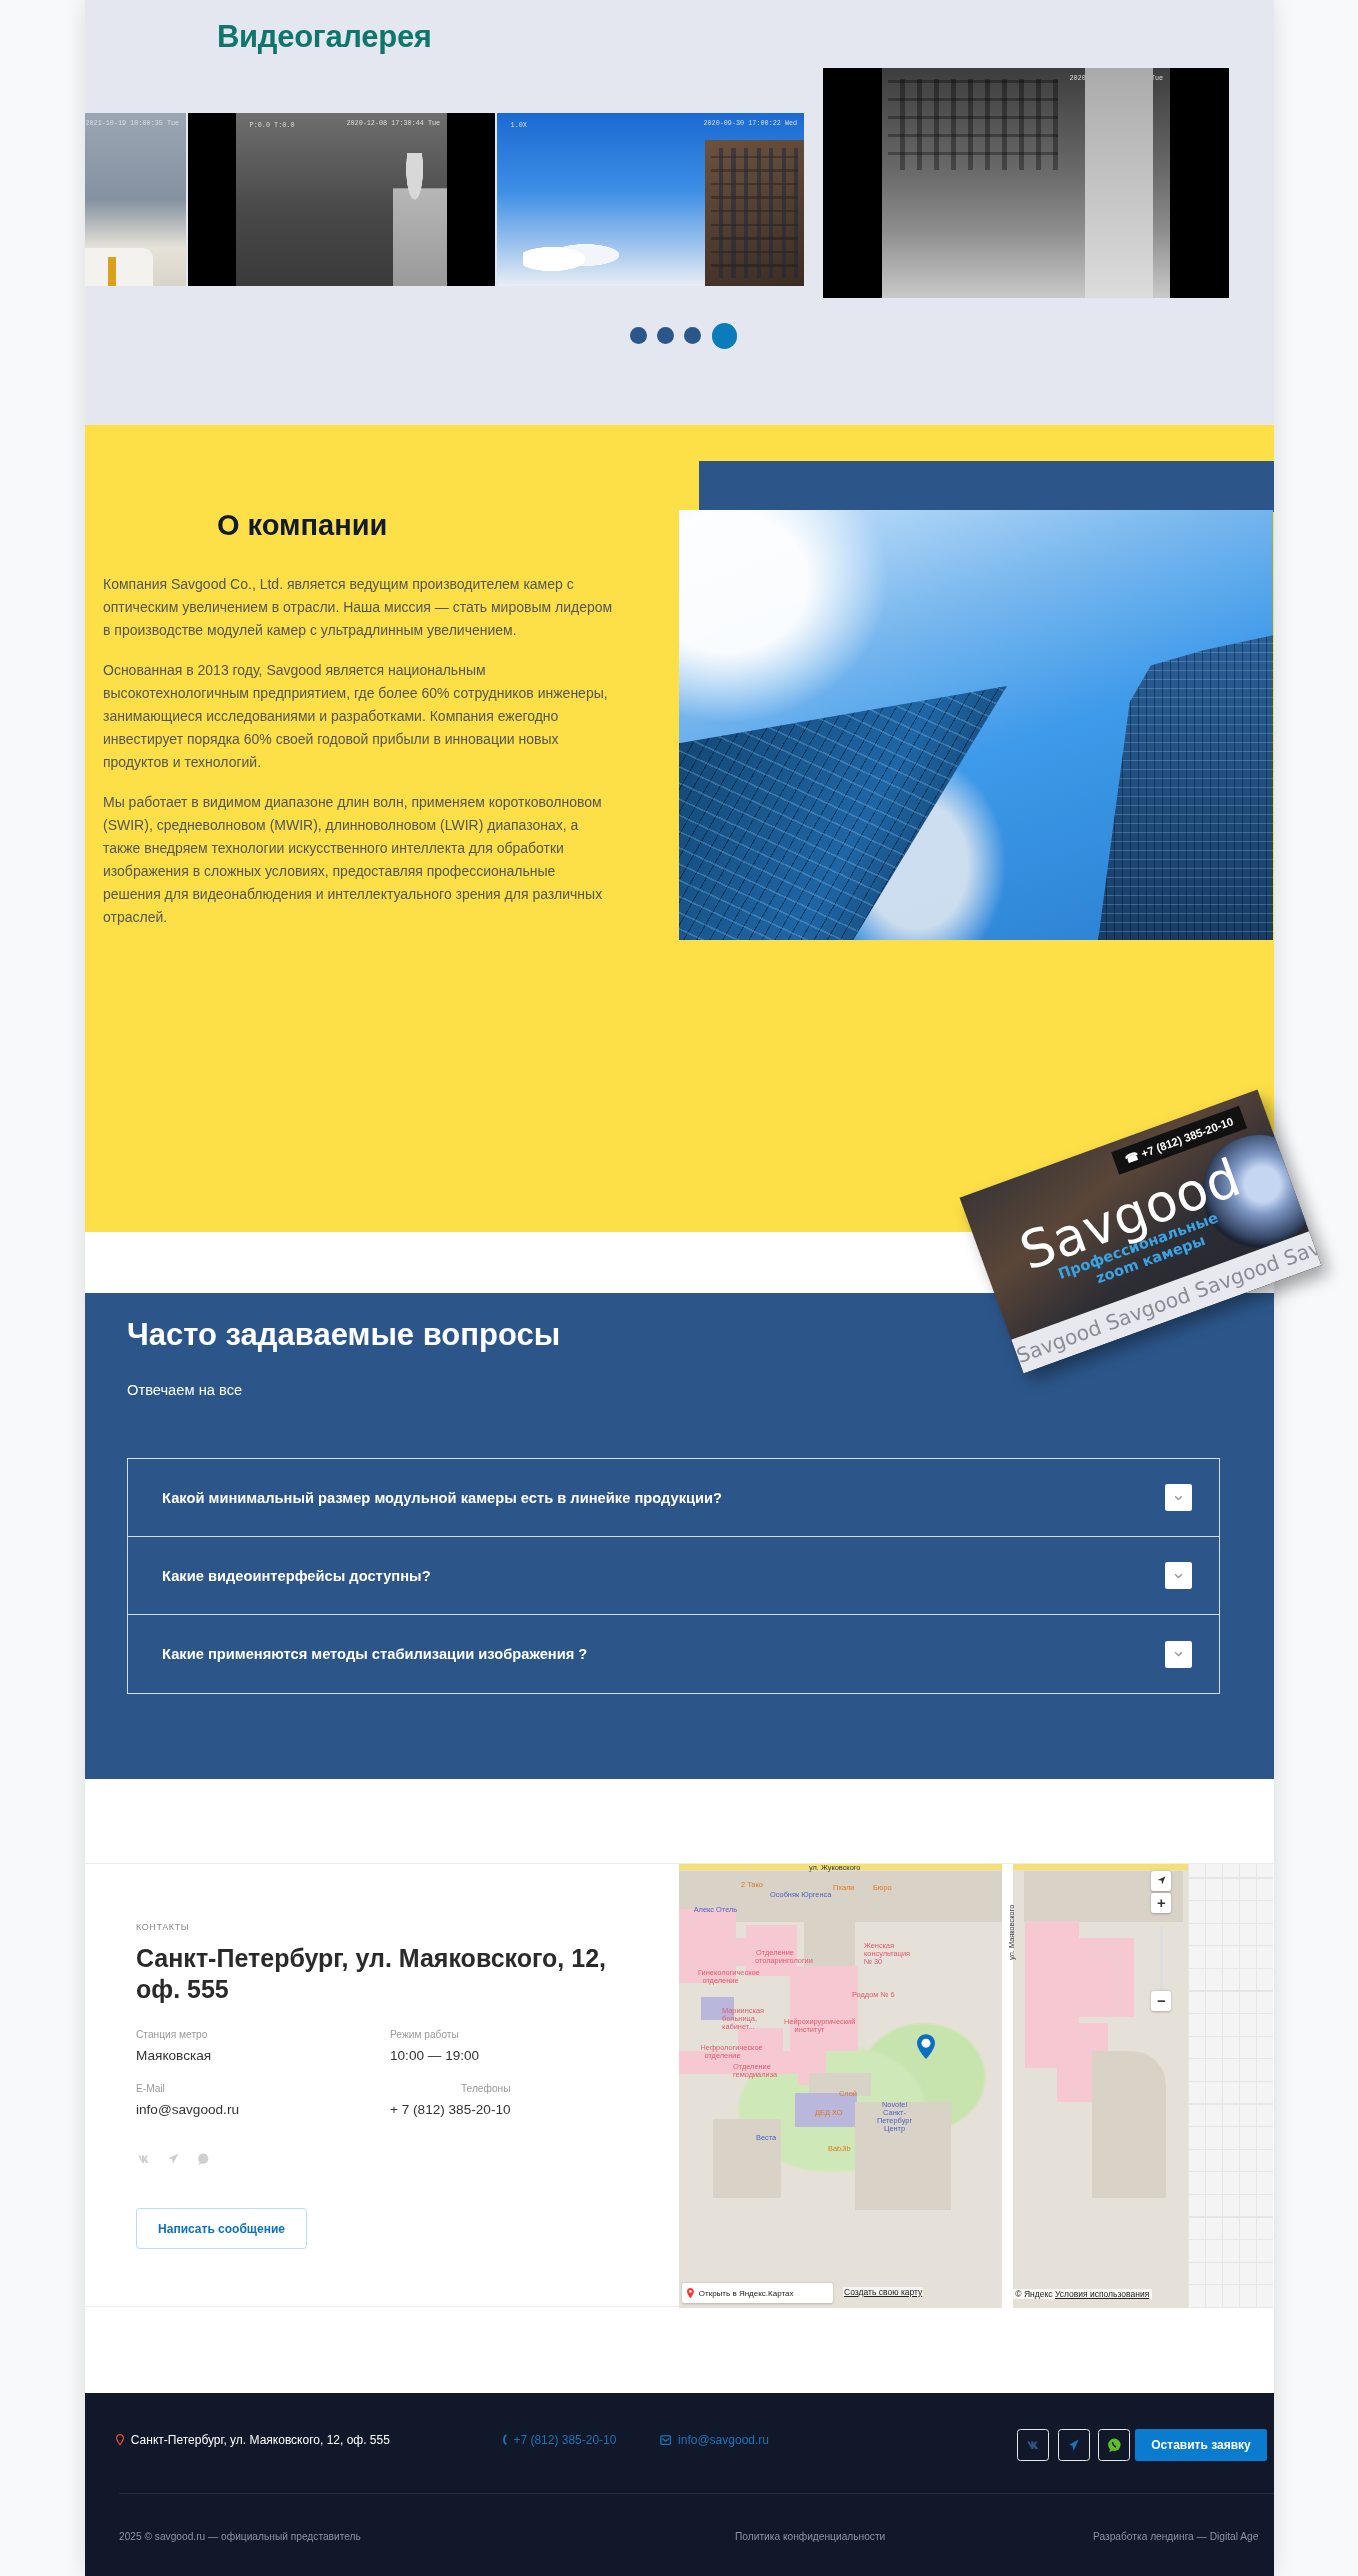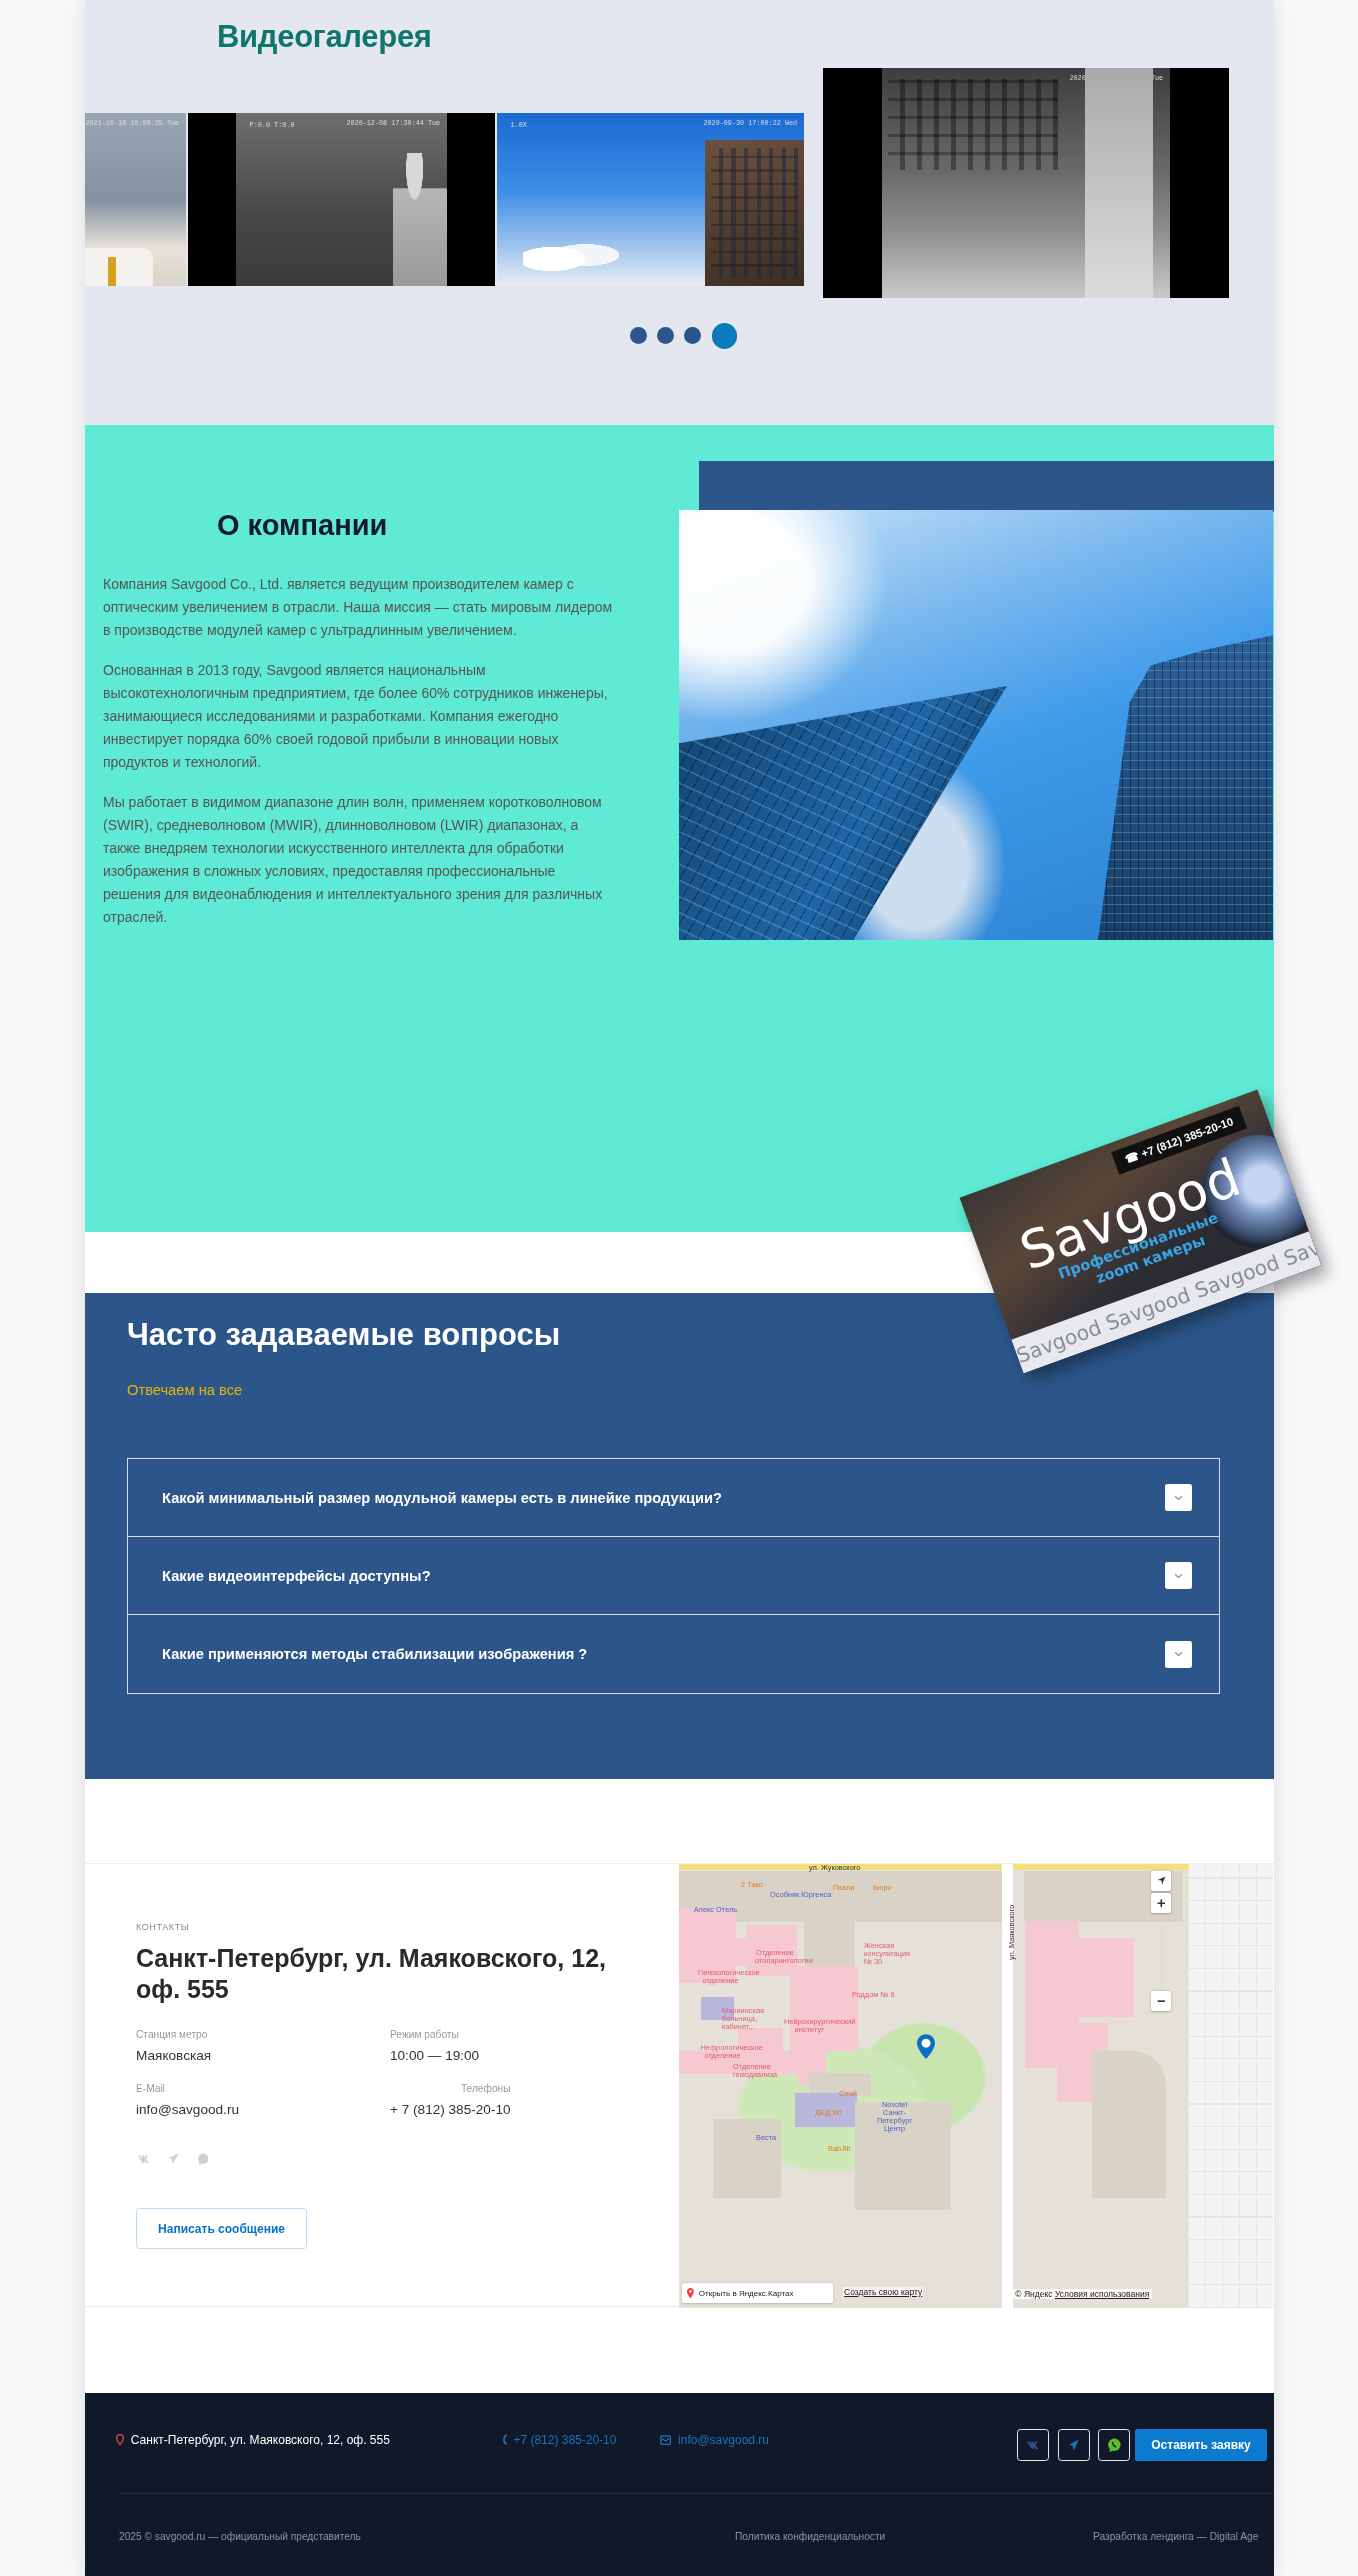--- a/index.html
+++ b/index.html
@@ -33,21 +33,21 @@
   .t2 .cloud { position: absolute; left: 25.5px; bottom: 11.3px; width: 96px; height: 40px; background: radial-gradient(ellipse at 30% 60%, #fff 0 35%, transparent 36%), radial-gradient(ellipse at 65% 50%, #f2f5fa 0 38%, transparent 39%); }
   .t3 { left: 738px; top: 68px; width: 406px; height: 230px; background: #000; }
   .t3 .inner { position: absolute; left: 59px; right: 59px; top: 0; bottom: 0; background: linear-gradient(180deg,#3d3d3d 0%,#6a6a6a 45%,#8c8c8c 70%,#c9c9c9 100%); }
   .t3 .inner::before { content: ""; position: absolute; left: 5.7px; top: 11.3px; width: 170px; height: 91px; background: repeating-linear-gradient(90deg, transparent 0 12.5px, rgba(0,0,0,.35) 12.5px 17px), repeating-linear-gradient(0deg, transparent 0 14.7px, rgba(0,0,0,.3) 14.7px 18px); }
   .t3 .inner::after { content: ""; position: absolute; right: 17px; top: 0; width: 68px; height: 100%; background: linear-gradient(180deg,#aaa,#dcdcdc); }
   .dots { position: absolute; left: 0; right: 0; top: 323px; display: flex; justify-content: center; align-items: center; gap: 10.2px; padding-left: 8px; }
   .dot { width: 17px; height: 17px; border-radius: 50%; background: #2b568a; }
   .dot.active { width: 25.5px; height: 25.5px; background: #0a7bbb; }
 
   
-  .about { position: absolute; left: 0; top: 425px; width: 1189px; height: 807px; background: #5eead4; }
+  .about { position: absolute; left: 0; top: 425px; width: 1189px; height: 807px; background: #fde047; }
   .about h2 { position: absolute; left: 132px; top: 84px; font-size: 29px; font-weight: 700; color: #111a2e; }
   .about .text { position: absolute; left: 18px; top: 148px; width: 512px; }
   .about .text p { font-size: 14px; line-height: 23px; color: #555; margin-bottom: 17px; }
   .about .blue-bar { position: absolute; left: 614px; top: 36px; width: 575px; height: 51px; background: #2c568a; }
   .about .photo { position: absolute; left: 594px; top: 85px; width: 594px; height: 430px; overflow: hidden;
     background: linear-gradient(160deg,#cfe6fb 0%,#7ab8ee 30%,#3e9aea 55%,#2a7fd0 100%); }
   .about .photo .cl { position: absolute; left: 0; top: 0; width: 238px; height: 238px; background: radial-gradient(ellipse at 20% 30%, rgba(255,255,255,.95) 0 30%, rgba(255,255,255,0) 60%); }
   .about .photo .cl2 { position: absolute; left: 147px; top: 243px; width: 181px; height: 187px; background: radial-gradient(ellipse at 50% 60%, rgba(220,230,240,.9) 0 40%, rgba(255,255,255,0) 70%); }
   .about .photo .b1 { position: absolute; left: 0; top: 176px; width: 328px; height: 260px; background: linear-gradient(120deg,#0f3b66,#1c5d96 50%,#0d2a4a);
     clip-path: polygon(0 22%, 100% 0, 52% 100%, 0 100%);
@@ -62,21 +62,21 @@
     background: linear-gradient(160deg,#3a3636 0%,#5a4638 30%,#2d2d34 60%,#24262e 100%); box-shadow: 4.5px 10.2px 16px rgba(0,0,0,.35); overflow: hidden; z-index: 10; }
   .card .brand { position: absolute; left: 40px; top: 44px; font-size: 52px; color: #fff; font-family: "DejaVu Sans", sans-serif; letter-spacing: 0.6px; }
   .card .tag { position: absolute; left: 67px; top: 97px; font-size: 14.7px; line-height: 17px; font-weight: 700; color: #39a3e6; font-family: "DejaVu Sans", sans-serif; }
   .card .phone { position: absolute; right: 22.6px; top: 9px; padding: 5.7px 11.3px; background: #111; color: #fff; font-size: 11.3px; font-weight: 700; }
   .card .lens { position: absolute; right: -22.6px; top: 40px; width: 113px; height: 113px; border-radius: 50%; background: radial-gradient(circle at 55% 45%, #c5d6f2 0 20%, #7d96c3 35%, #3a4c6d 60%, #1c2433 70%); }
   .card .strip { position: absolute; left: 0; right: 0; bottom: 0; height: 36px; background: #e7e9ee; color: #8a8d96; font-size: 20.4px; font-family: "DejaVu Sans", sans-serif; white-space: nowrap; padding-top: 5.7px; padding-left: 0; }
 
   
   .faq { position: absolute; left: 0; top: 1293px; width: 1189px; height: 486px; background: #2c568a; }
   .faq h2 { position: absolute; left: 42px; top: 24px; font-size: 31px; font-weight: 700; color: #fff; }
-  .faq .sub { position: absolute; left: 42px; top: 89px; font-size: 14.7px; color: #eab308; }
+  .faq .sub { position: absolute; left: 42px; top: 89px; font-size: 14.7px; color: #ffffff; }
   .faq .list { position: absolute; left: 42px; top: 165px; width: 1093px; border: 1.1px solid #d7dce6; }
   .faq .item { height: 78px; display: flex; align-items: center; justify-content: space-between; padding: 0 27px 0 34px; border-bottom: 1.1px solid #d7dce6; }
   .faq .item:last-child { border-bottom: none; }
   .faq .q { color: #fff; font-size: 14.7px; font-weight: 700; }
   .faq .chev { width: 27px; height: 27px; background: #fff; border-radius: 2.3px; display: flex; align-items: center; justify-content: center; }
 
   
   .contacts { position: absolute; left: 0; top: 1863px; width: 1189px; height: 444px; background: #fff; border-top: 1.1px solid #ececec; border-bottom: 1.1px solid #ececec; }
   .contacts .label { position: absolute; left: 51px; top: 58px; font-size: 9px; color: #888; letter-spacing: 0.6px; }
   .contacts h3 { position: absolute; left: 51px; top: 79px; width: 510px; font-size: 25px; line-height: 31px; font-weight: 700; color: #2a2a2a; }

